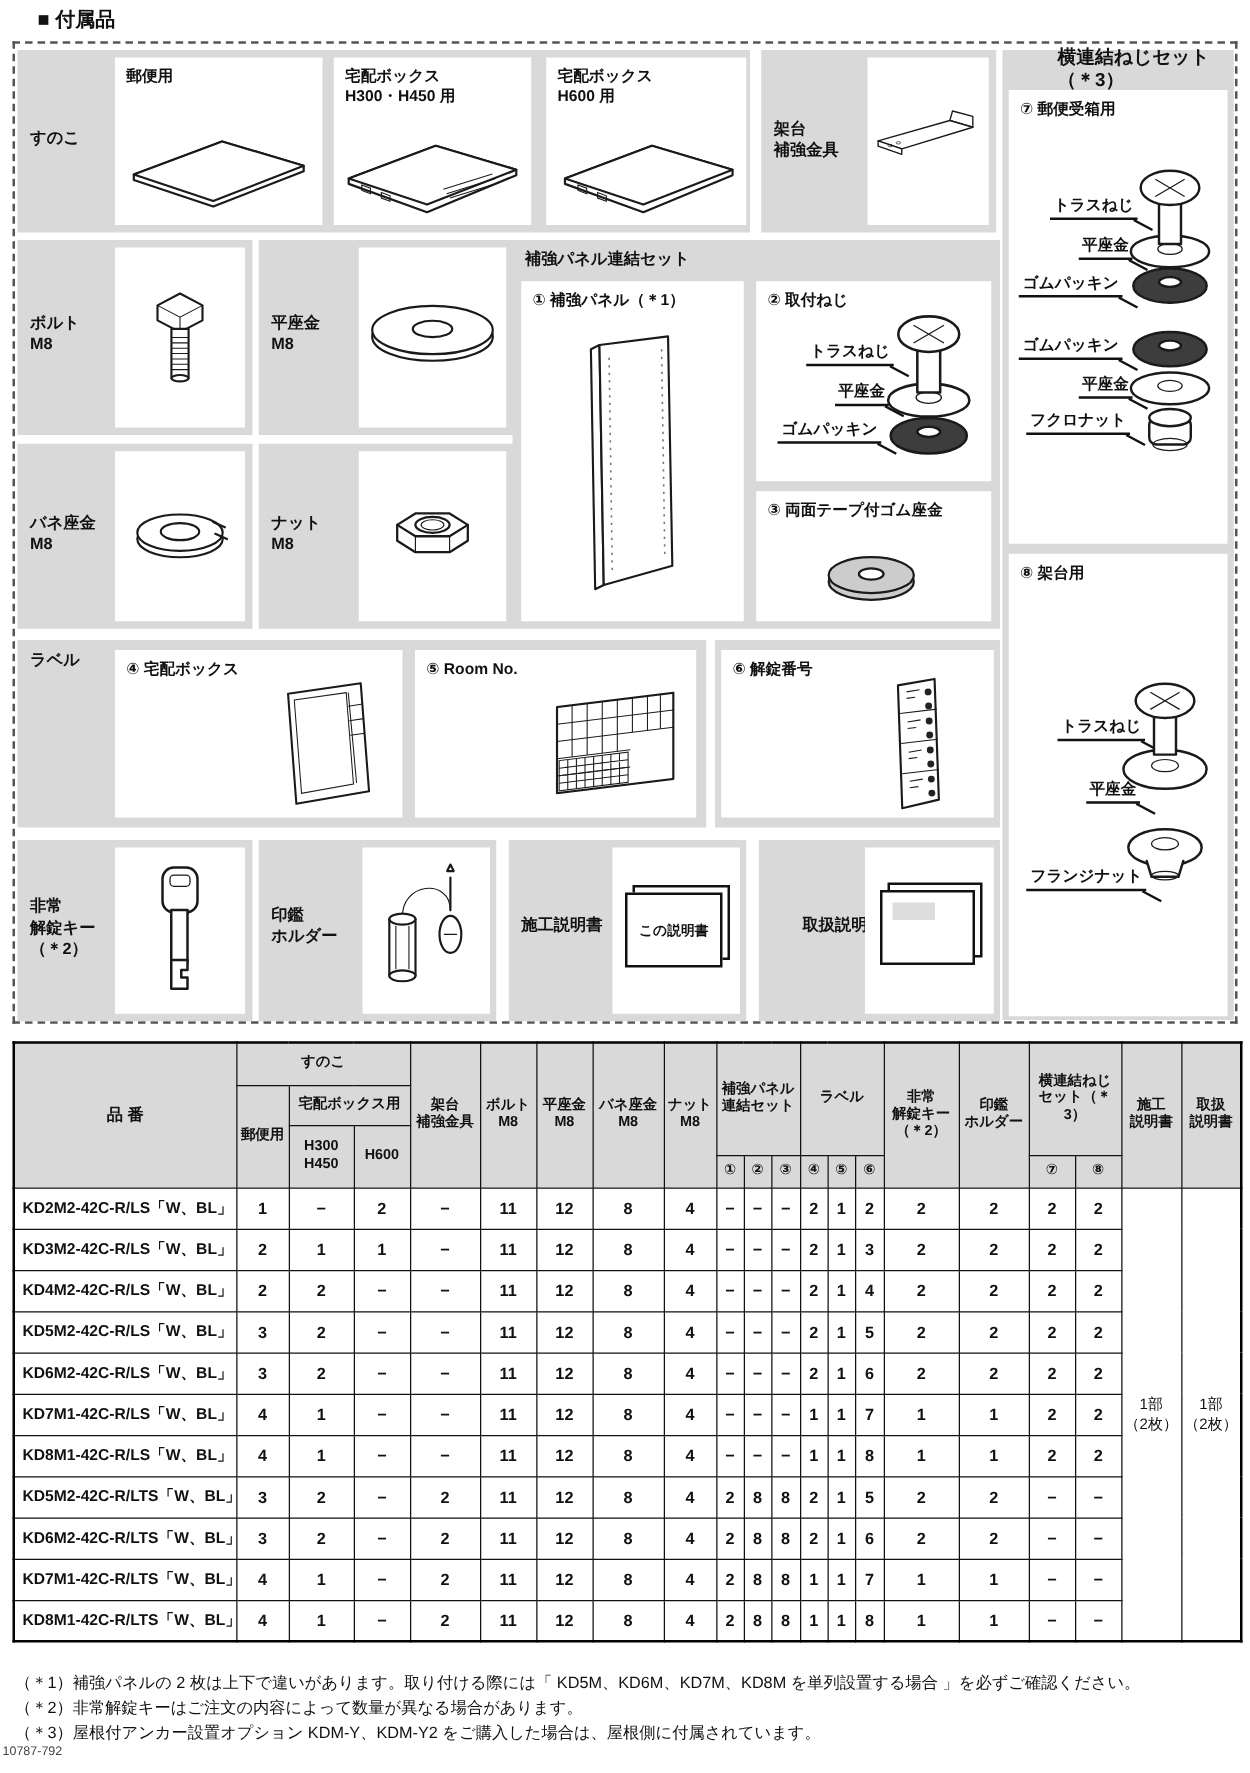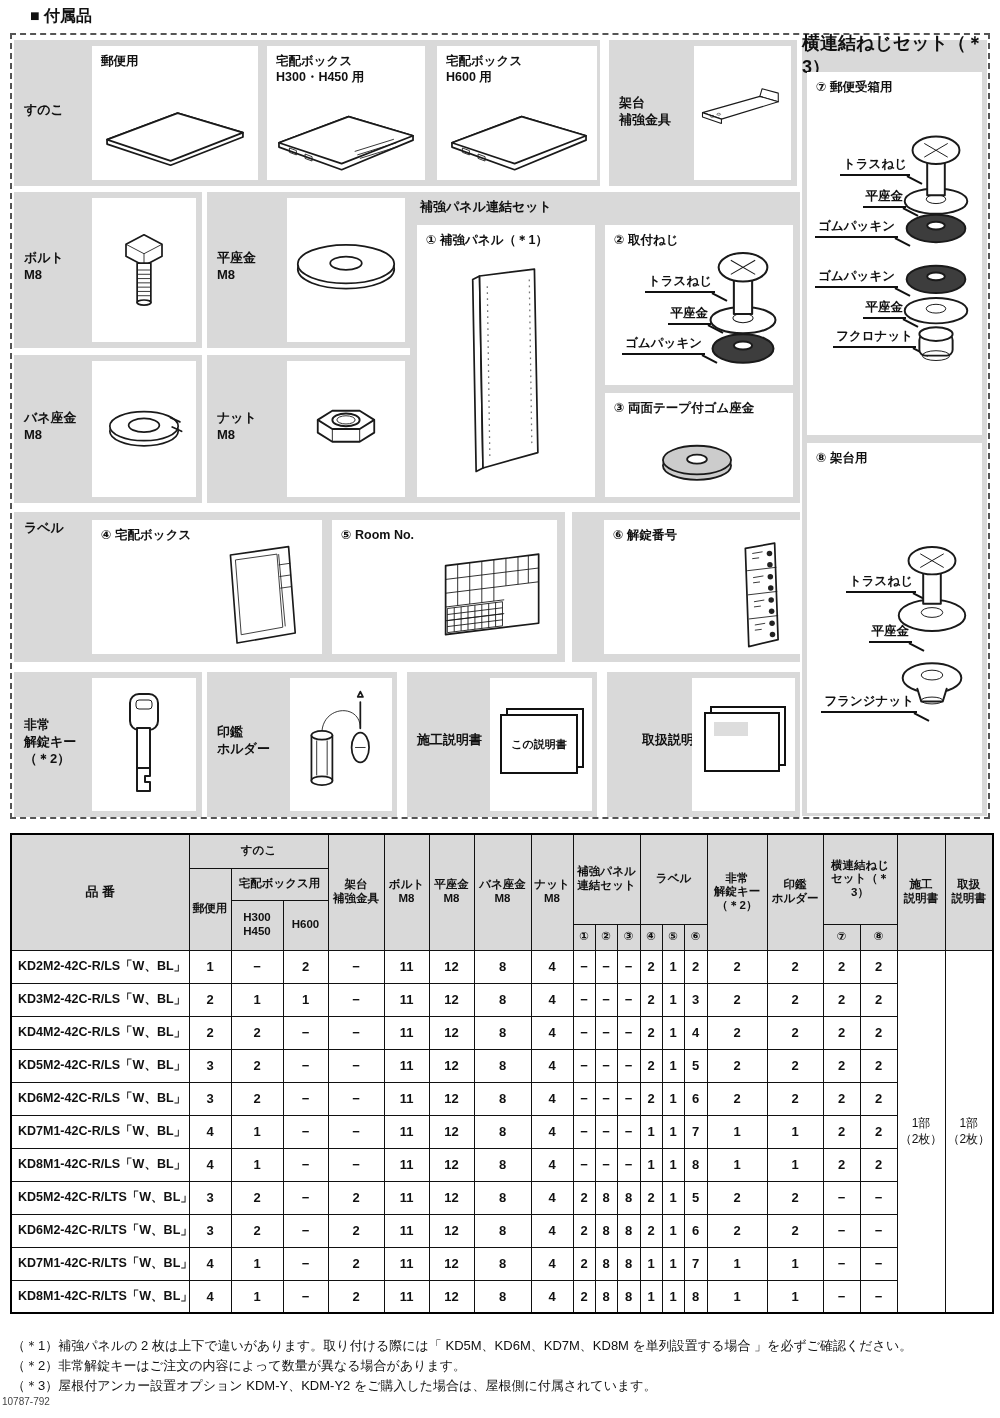--- a/index.html
+++ b/index.html
@@ -195,21 +195,21 @@
           <rect class="s" x="10" y="5" width="108" height="80"></rect>
           <path class="t" d="M10,21 h108 M10,37 h108 M10,53 h68 M10,69 h68"></path>
           <path class="t" d="M24,5 v48 M38,5 v48 M52,5 v48 M66,5 v48 M80,5 v32 M94,5 v32 M106,5 v32"></path>
           <rect class="t" x="12" y="55" width="64" height="28"></rect>
           <path class="t" d="M12,62 h64 M12,69 h64 M12,76 h64 M20,55 v28 M28,55 v28 M36,55 v28 M44,55 v28 M52,55 v28 M60,55 v28 M68,55 v28"></path>
         </g>
       </svg>
     </div>
   </div>
   <div class="gblock" style="left:560px;top:477px;width:228px;height:150px;">
-    <div class="wbox" style="left:5px;top:8px;width:218px;height:134px;margin-left:27px;">
+    <div class="wbox" style="left:5px;top:8px;width:218px;height:134px;">
       <span class="wtitle">⑥ 解錠番号</span>
       <svg class="abs" style="left:125px;top:18px;" width="62" height="112" viewBox="0 0 70 130">
         <polygon class="s" points="18,12 52,6 56,118 22,126"></polygon>
         <path class="t" d="M20,38 l34,-4 M21,66 l34,-4 M22,94 l34,-4"></path>
         <g fill="#222">
           <circle cx="46" cy="18" r="3.2"></circle>
             <circle cx="46.5" cy="31" r="3.2"></circle>
           <circle cx="47" cy="45" r="3.2"></circle>
             <circle cx="47.5" cy="58" r="3.2"></circle>
           <circle cx="48" cy="72" r="3.2"></circle>
@@ -266,30 +266,30 @@
     <div class="wbox" style="left:85px;top:6px;width:103px;height:133px;">
       <div class="doc-back" style="left:18px;top:28px;width:72px;height:56px;"></div>
       <div class="doc-front" style="left:12px;top:34px;width:72px;height:56px;">
         <span class="doc-tag"></span>
       </div>
     </div>
   </div>
 
   <div class="gblock" style="left:790px;top:5px;width:185px;height:776px;">
     <div class="abs" style="left:0;top:0;width:185px;height:30px;display:flex;align-items:center;">
-      <span style="font-weight:bold;font-size:18px;padding-left:0;">横連結ねじセット（＊3）</span>
+      <span style="font-weight:bold;font-size:15px;padding-left:0;margin-left:44px;">横連結ねじセット（＊3）</span>
     </div>
     <div class="wbox" style="left:5px;top:32px;width:175px;height:363px;">
       <span class="wtitle">⑦ 郵便受箱用</span>
       <span class="leader" style="top:84px;right:72px;">トラスねじ</span>
       <span class="leader" style="top:116px;right:76px;">平座金</span>
       <span class="leader" style="top:146px;right:84px;">ゴムパッキン</span>
       <span class="leader" style="top:196px;right:84px;">ゴムパッキン</span>
       <span class="leader" style="top:227px;right:76px;">平座金</span>
-      <span class="leader" style="top:256px;right:66px;">フクロナット</span>
+      <span class="leader" style="top:256px;right:78px;">フクロナット</span>
       <svg class="abs" style="right:2px;top:58px;" width="88" height="242" viewBox="0 0 90 246">
         <ellipse class="dk" cx="45" cy="100" rx="30" ry="14"></ellipse>
         <ellipse class="s" cx="45" cy="97" rx="9" ry="4"></ellipse>
         <ellipse class="s" cx="45" cy="72" rx="32" ry="13"></ellipse>
         <ellipse class="t" cx="45" cy="70" rx="10" ry="4.5"></ellipse>
         <rect class="s" x="36" y="28" width="18" height="38"></rect>
         <ellipse class="s" cx="45" cy="20" rx="24" ry="14"></ellipse>
         <path class="t" d="M33,13 L57,27 M57,13 L33,27"></path>
         <ellipse class="dk" cx="45" cy="152" rx="30" ry="14"></ellipse>
         <ellipse class="s" cx="45" cy="149" rx="9" ry="4"></ellipse>

